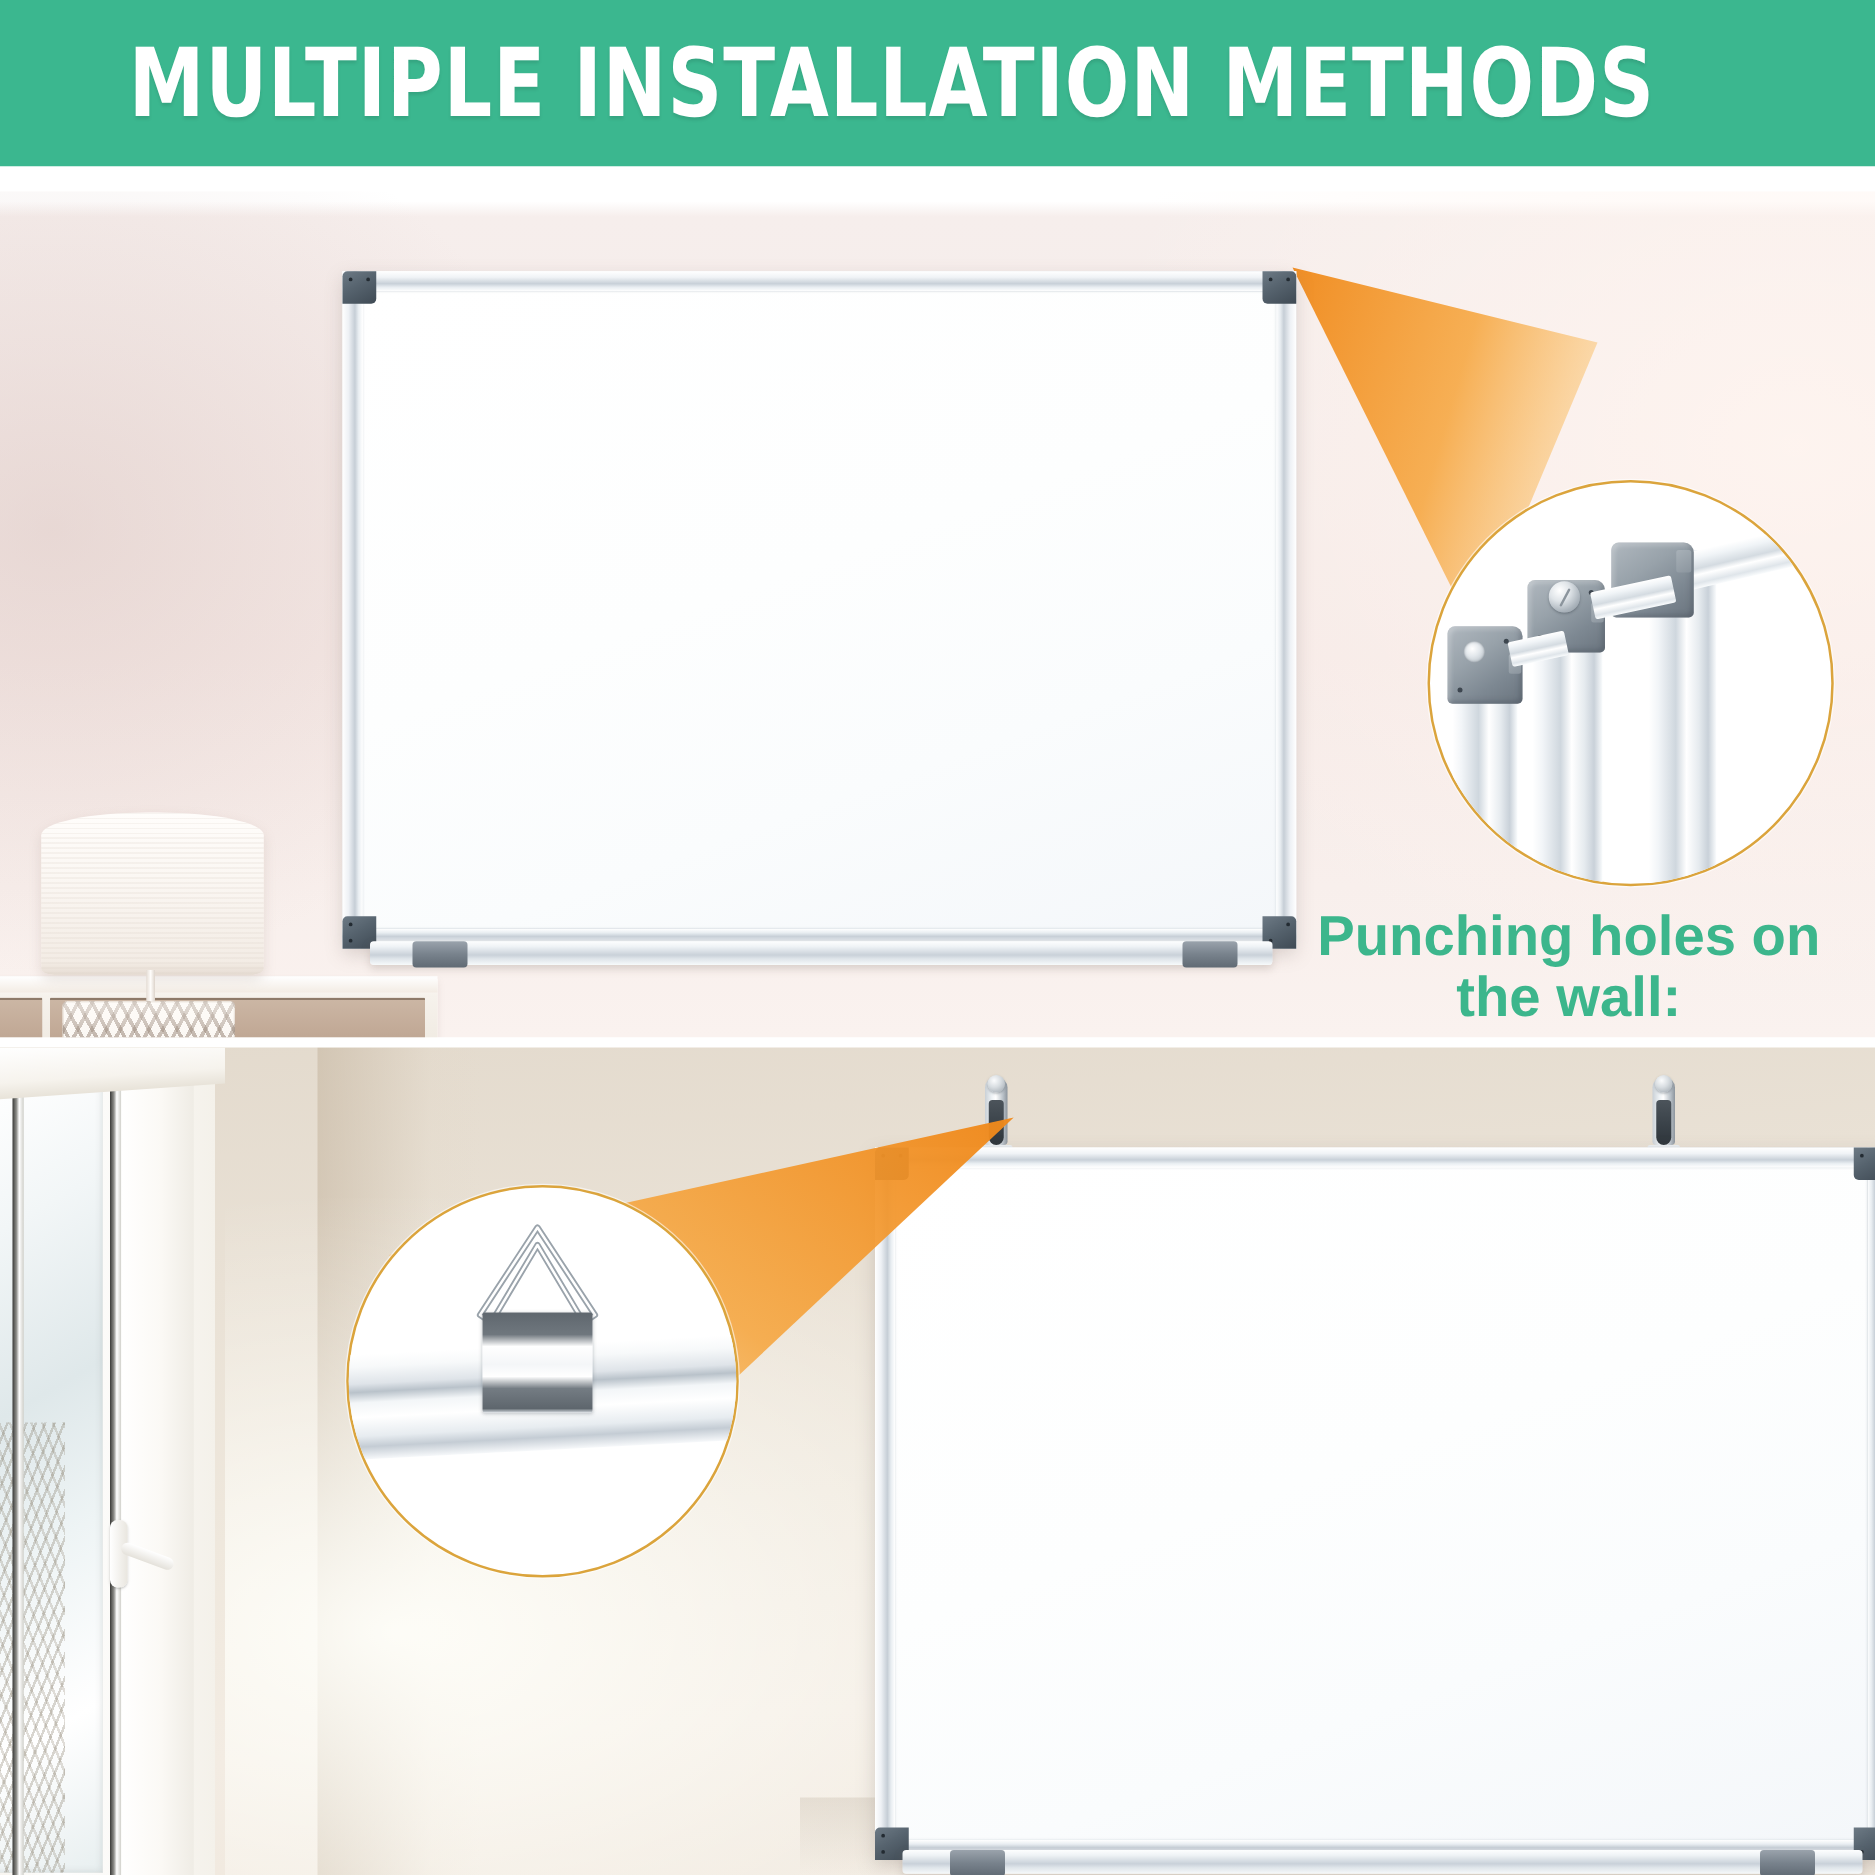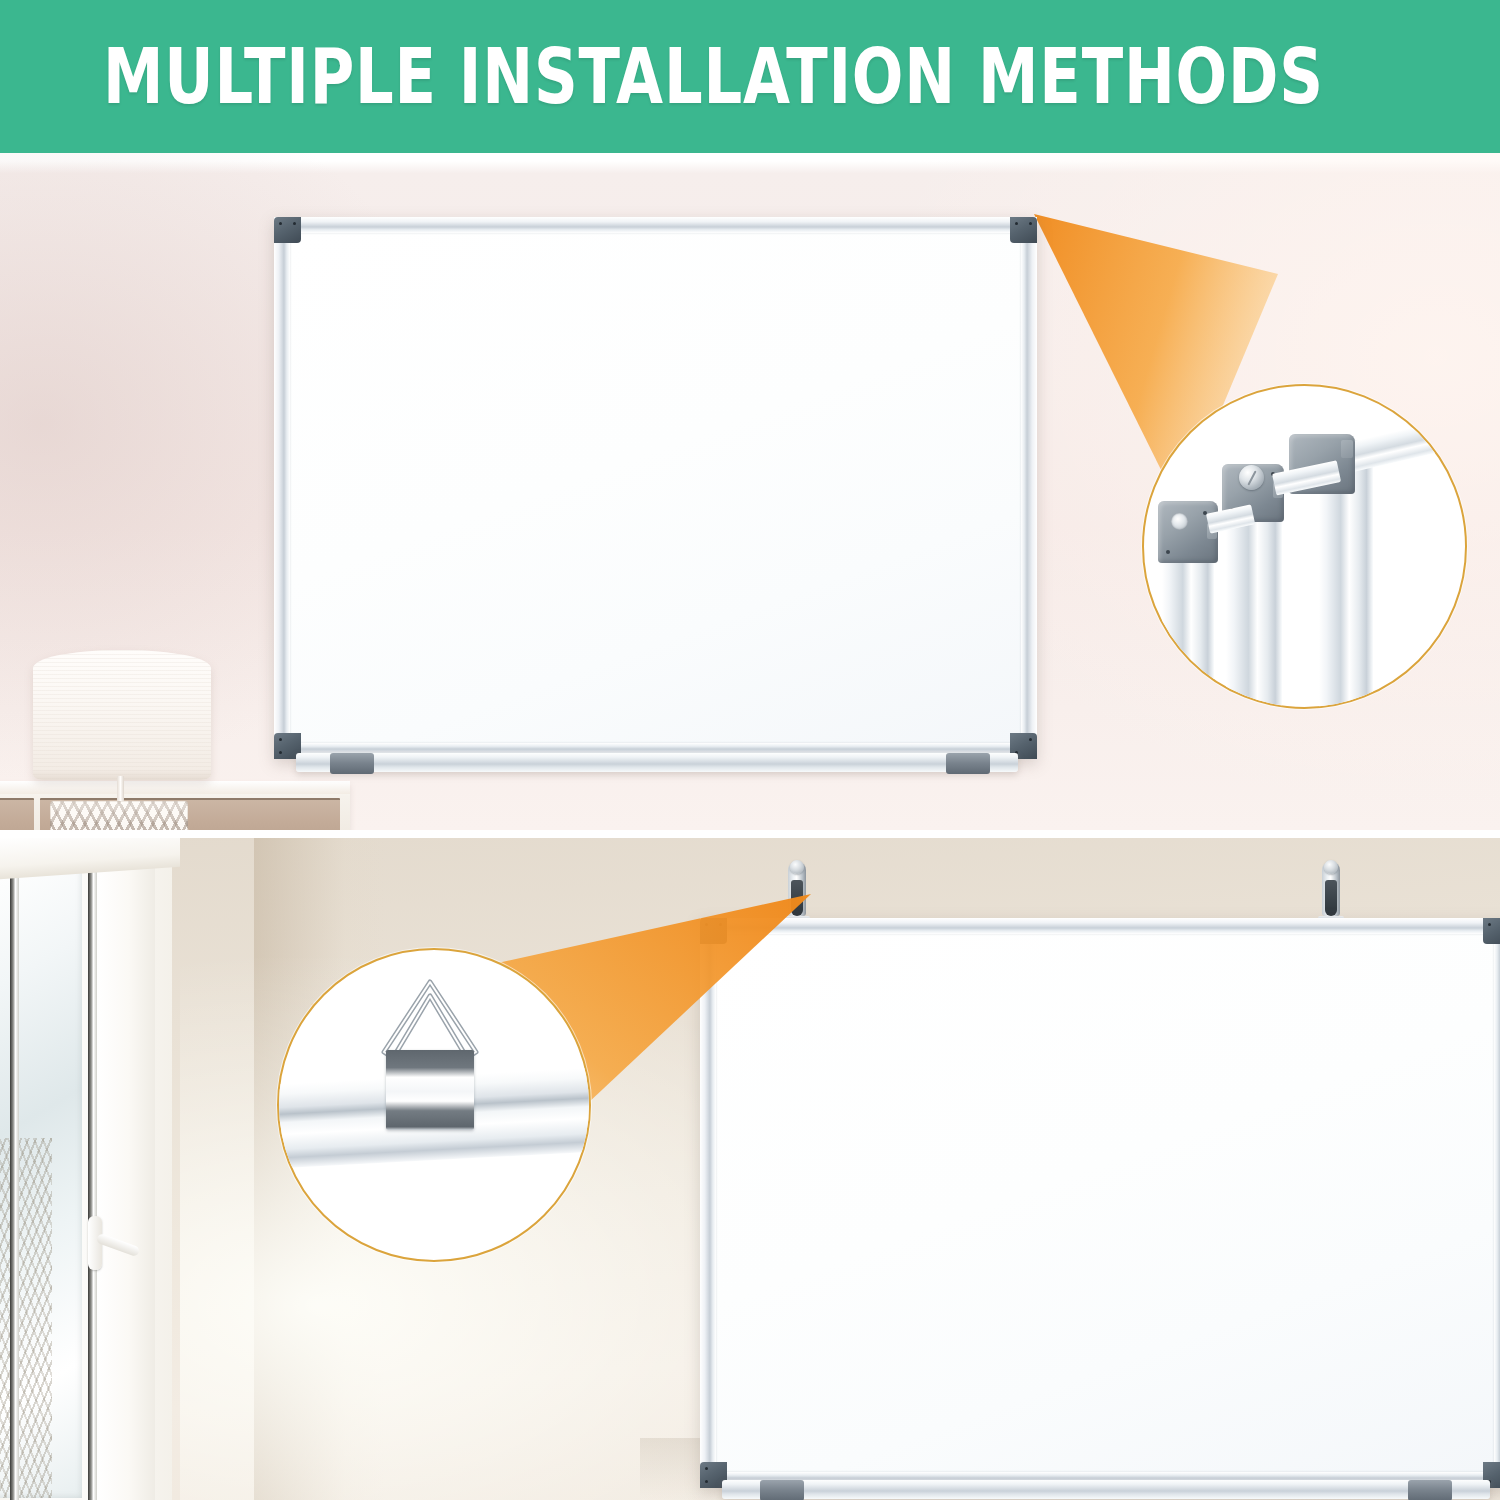--- a/index.html
+++ b/index.html
@@ -4,21 +4,21 @@
 <style>
   html,body{margin:0;padding:0;background:#fff;}
   body{
     font-family:"Liberation Sans","DejaVu Sans",sans-serif;
     width:1500px;height:1500px;overflow:hidden;
   }
   .page{position:relative;width:1500px;height:1500px;overflow:hidden;background:#ffffff;}
 
   
   .banner{
-    position:absolute;left:0;top:0;width:1500px;height:153px;
+    position:absolute;left:0;top:0;width:1500px;height:133px;
     background:#3bb78f;
     display:flex;align-items:center;
   }
   .banner-title{
     color:#ffffff;
     font-weight:bold;
     font-size:76px;
     letter-spacing:1px;
     transform:scaleX(0.80);
     transform-origin:left center;
@@ -412,20 +412,26 @@
       <div class="fr-vert" style="left:18px;top:166px;width:52px;height:158px;"></div>
       <div class="fr-cap" style="left:14px;top:115px;width:60px;height:62px;">
         <span class="bighole" style="left:13px;top:12px;width:17px;height:17px;"></span>
         <span class="pinhole" style="right:11px;top:10px;width:4px;height:4px;"></span>
         <span class="pinhole" style="left:8px;bottom:9px;width:4px;height:4px;"></span>
         <span class="notch" style="right:1px;top:22px;width:10px;height:16px;"></span>
       </div>
       <div class="fr-horiz" style="left:62px;top:128px;width:46px;height:20px;transform:rotate(-12deg);transform-origin:left top;"></div>
     </div>
 
+    <div class="callout callout-top">
+      <span class="green">Punching holes on</span>
+      <span class="green">the wall:</span>
+      <span class="dark">Easy installation</span>
+
+    </div>
   </div>
 
   <div class="divider"></div>
 
   <div class="scene-bottom">
     <div class="bwall-left"></div>
     <div class="bwall-glow"></div>
     <div class="bfloor-shadow"></div>
 
     <div class="window-wrap">

